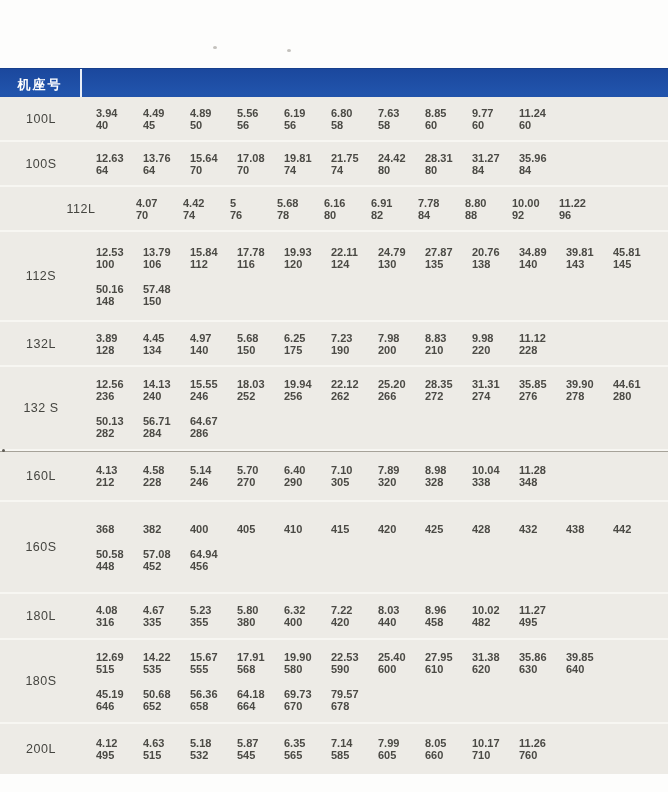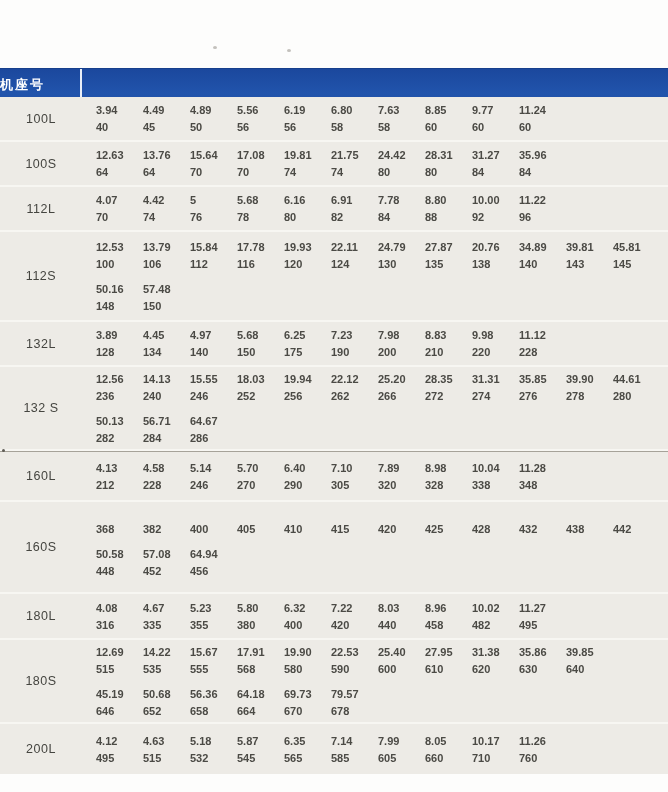--- a/index.html
+++ b/index.html
@@ -13,21 +13,21 @@
   
   .thead {
     position:absolute; top:68px; left:0; width:668px; height:47px;
     background:linear-gradient(180deg,#1b489d 0%,#2154ac 55%,#1d4da4 100%);
     display:flex; box-sizing:border-box;
     border-top:1px solid #163f8c;
     border-bottom:2px solid #ccd8ee;
   }
   .th-left {
     flex:0 0 82px; width:82px; box-sizing:border-box;
-    display:flex; flex-direction:column; justify-content:center;
+    display:flex; flex-direction:column; align-items:center; justify-content:center;
     color:#ffffff; border-right:2px solid #e9eef7;
   }
   .th-left .cn { font-size:13px; font-weight:bold; letter-spacing:2px; }
   .th-left .en { font-size:10px; margin-top:2px;text-decoration:underline; }
   .th-main {
     flex:1; display:flex; flex-direction:column; align-items:center; justify-content:center;
     color:#ffffff;
   }
   .h-line { line-height:1.45; white-space:nowrap;margin-top:46px; }
   .h-line .cn { font-size:13.5px; font-weight:bold; letter-spacing:1px; }
@@ -45,21 +45,21 @@
   .row-label {
     flex:0 0 82px; width:82px;
     display:flex; align-items:center; justify-content:center;
     font-size:12.5px; color:#454540; letter-spacing:0.5px;
   }
   .row-values {
     flex:1; display:flex; flex-direction:column; justify-content:center;
     padding-left:14px; row-gap:13px;
   }
   .vline { display:flex;font-weight:bold; }
-  .vline.torques { margin-top:5px; }
+  .vline.torques { }
   .cell {
     flex:0 0 47px; width:47px; overflow:visible; white-space:nowrap;
     font-size:11px; color:#4b4a45;
   }
   .divider { height:1px; background:#a6a299; position:relative; }
   .divider::before {
     content:""; position:absolute; left:2px; top:-2px;
     width:3px; height:3px; background:#5f5c55; border-radius:50%;
   }
 </style>
@@ -139,21 +139,21 @@
               <span class="cell">74</span>
               <span class="cell">74</span>
               <span class="cell">80</span>
               <span class="cell">80</span>
               <span class="cell">84</span>
               <span class="cell">84</span>
             </div>
           </div>
         </div>
       </div>
-      <div class="row" style="height: 45px;">
+      <div class="row" style="height: 45px; padding-left: 40px;">
         <div class="row-label">112L</div>
         <div class="row-values">
           <div class="group">
             <div class="vline ratios">
               <span class="cell">4.07</span>
               <span class="cell">4.42</span>
               <span class="cell">5</span>
               <span class="cell">5.68</span>
               <span class="cell">6.16</span>
               <span class="cell">6.91</span>

